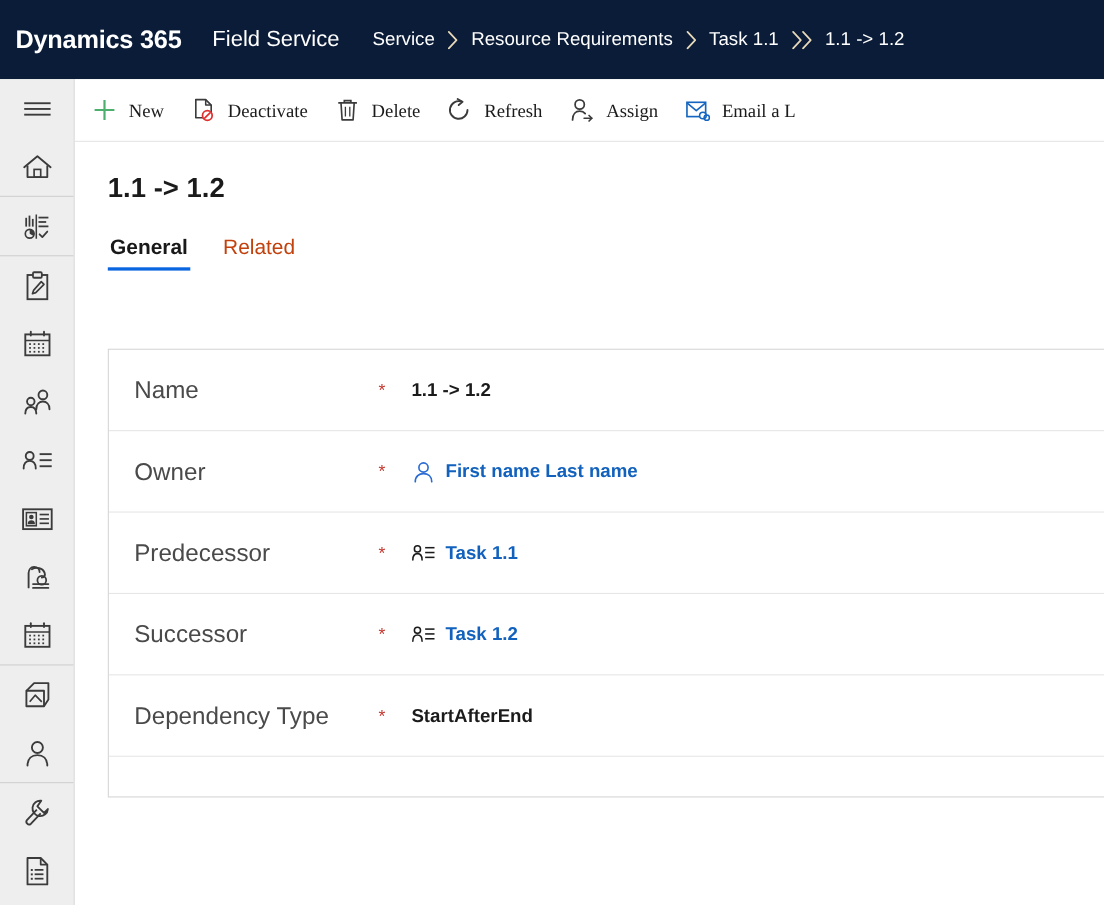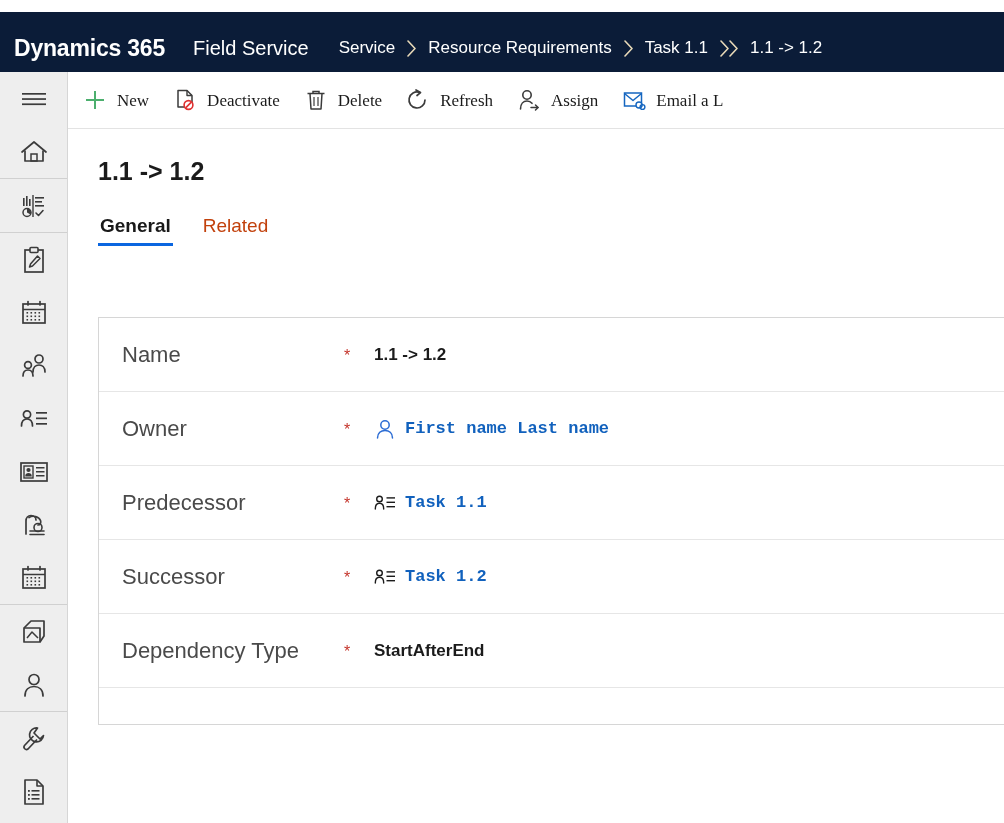--- a/index.html
+++ b/index.html
@@ -9,21 +9,21 @@
     width: 1004px; height: 823px;
     overflow: hidden;
     background: #ffffff;
     font-family: "Liberation Sans", "DejaVu Sans", sans-serif;
     -webkit-font-smoothing: antialiased;
   }
 
   
   .topbar {
     position: absolute;
-    top: 12px; left: 0;
+    top: 0; left: 0;
     width: 1004px; height: 72px;
     background: #0b1c38;
     display: flex;
     align-items: center;
     color: #ffffff;
     white-space: nowrap;
   }
   .brand {
     font-size: 23px;
     font-weight: 700;
@@ -208,21 +208,20 @@
     justify-content: center;
     width: 22px; height: 22px;
     margin-right: 9px;
     flex: 0 0 auto;
   }
   .field-value .vicon svg { display: block; }
   .lookup-link {
     color: #1161bd;
     font-weight: 700;
     cursor: pointer;
-    font-family: Liberation Mono, monospace;
   }
   .plain-value { font-weight: 600; color: #1b1b1b; }
 </style>
 </head>
 <body>
 
 <div class="topbar">
   <div class="brand">Dynamics 365</div>
   <div class="app-name">Field Service</div>
   <div class="breadcrumb">

